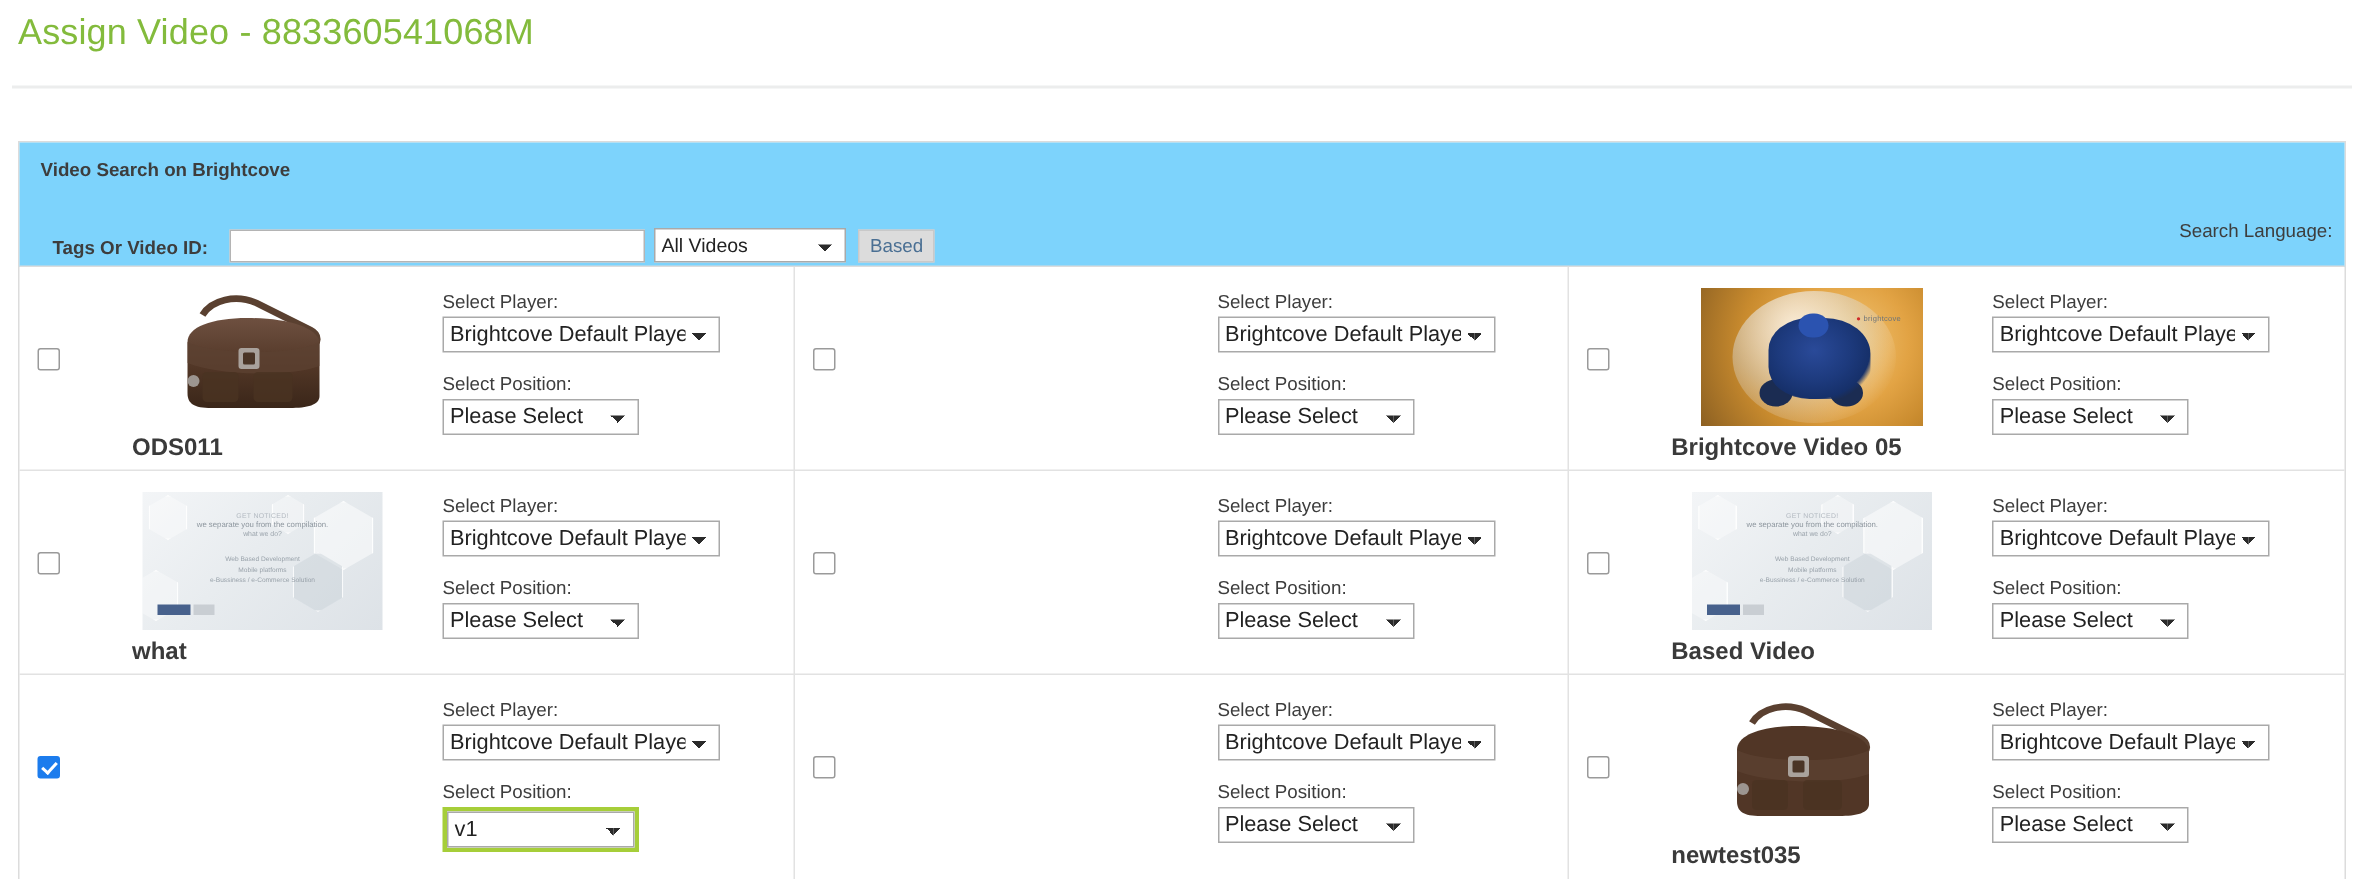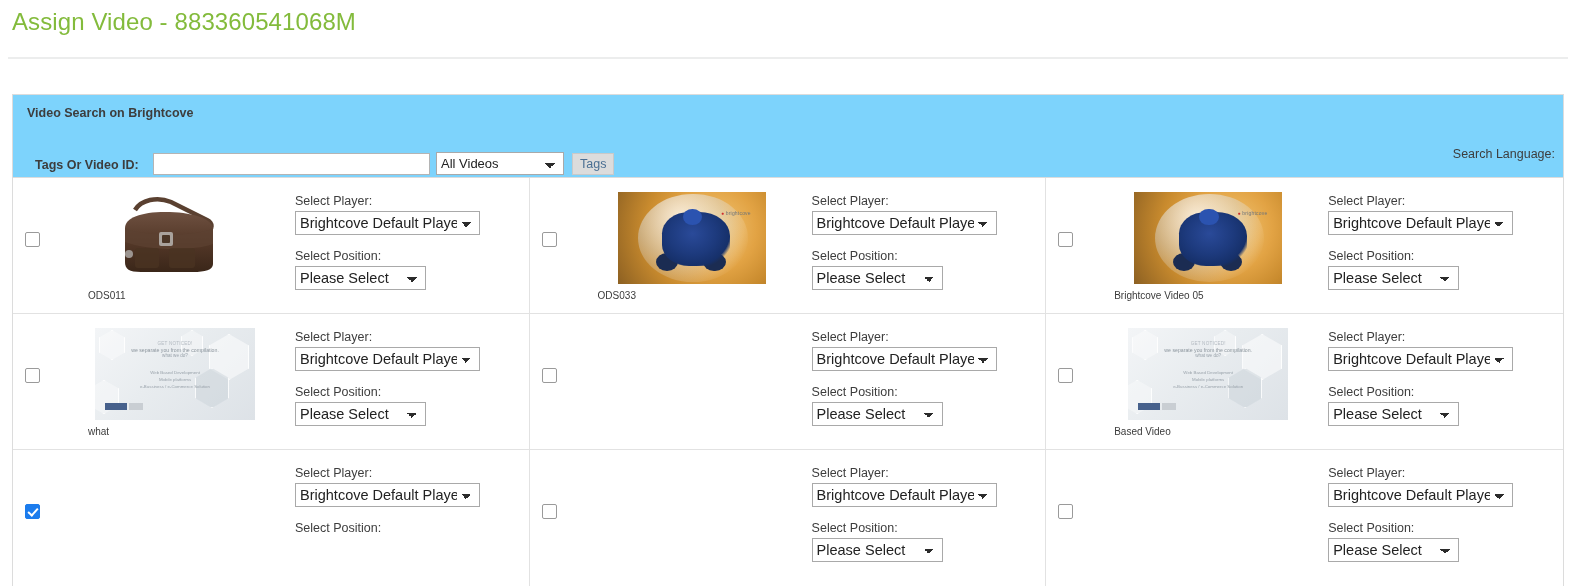--- a/index.html
+++ b/index.html
@@ -106,21 +106,21 @@
   }
 
   .thumb-block { position: absolute; left: 62px; top: 14px; width: 200px; }
   .thumb {
     width: 160px; height: 92px; margin: 0 auto;
     background: #ffffff; position: relative; overflow: hidden;
   }
   .thumb.bag { background:#fff; }
   .thumb-title {
     margin-top: 6px; text-align: left; padding-left: 13px;
-    font-size: 10px; font-weight: normal; color: #3a3a3a; white-space: nowrap;
+    font-size: 16px; font-weight: bold; color: #3a3a3a; white-space: nowrap;
   }
 
   
   .bag-img { position:absolute; left:0; top:0; width:160px; height:92px; }
 
   
   .quad {
     width: 148px; height: 92px; margin: 0 auto; position: relative;
     overflow: hidden;
     background: radial-gradient(circle at 65% 40%, #f3c878 0%, #e2a344 38%, #c98b2e 62%, #8c6022 100%);
@@ -207,21 +207,21 @@
 
     <div class="panel-head">
       <div class="panel-head-title">Video Search on Brightcove</div>
 
       <div class="search-row">
         <div class="search-label">Tags Or Video ID:</div>
         <input class="search-input" type="text" value="" style="">
         <select class="sel small scope-select">
           <option>All Videos</option>
         </select>
-        <button class="find-btn">Tags</button>
+        <button class="find-btn">Based</button>
       </div>
 
       <div class="lang-wrap">
         <span class="lang-label">Search Language:</span>
       </div>
     </div>
 
     <div class="grid">
 
       <div class="grid-row">
@@ -261,31 +261,20 @@
             <div class="ctrl-label">Select Position:</div>
             <select class="sel" style="width:131px">
               <option>Please Select</option>
             </select>
           </div>
         </div>
 
         <div class="cell">
           <div class="cb-wrap">
             <span class="cbx"></span>
-          </div>
-          <div class="thumb-block">
-            <div class="quad">
-              <div class="quad-glass"></div>
-              <div class="quad-wheelL"></div>
-              <div class="quad-wheelR"></div>
-              <div class="quad-rider"></div>
-              <div class="quad-helmet"></div>
-              <div class="quad-logo"><span class="dot">●</span> <span>brightcove</span></div>
-            </div>
-            <div class="thumb-title" style="padding-left:6px">ODS033</div>
           </div>
           <div class="ctrls" style="left:282px">
             <div class="ctrl-label">Select Player:</div>
             <select class="sel" style="width:185px">
               <option>Brightcove Default Player</option>
             </select>
             <div class="ctrl-gap"></div>
             <div class="ctrl-label">Select Position:</div>
             <select class="sel" style="width:131px">
               <option>Please Select</option>
@@ -430,43 +419,63 @@
           <div class="cb-wrap">
             <span class="cbx checked"></span>
           </div>
           <div class="ctrls" style="left:282px">
             <div class="ctrl-label">Select Player:</div>
             <select class="sel" style="width:185px">
               <option>Brightcove Default Player</option>
             </select>
             <div class="ctrl-gap"></div>
             <div class="ctrl-label">Select Position:</div>
-          </div>
-        </div>
-
-        <div class="cell">
-          <div class="cb-wrap">
-            <span class="cbx"></span>
-          </div>
-          <div class="ctrls" style="left:282px">
-            <div class="ctrl-label">Select Player:</div>
-            <select class="sel" style="width:185px">
-              <option>Brightcove Default Player</option>
-            </select>
-            <div class="ctrl-gap"></div>
-            <div class="ctrl-label">Select Position:</div>
-            <select class="sel" style="width:131px">
-              <option>Please Select</option>
-            </select>
-          </div>
-        </div>
-
-        <div class="cell">
-          <div class="cb-wrap">
-            <span class="cbx"></span>
+            <span class="hl-box">
+              <select class="sel" style="width:125px">
+                <option>v1</option>
+              </select>
+            </span>
+          </div>
+        </div>
+
+        <div class="cell">
+          <div class="cb-wrap">
+            <span class="cbx"></span>
+          </div>
+          <div class="ctrls" style="left:282px">
+            <div class="ctrl-label">Select Player:</div>
+            <select class="sel" style="width:185px">
+              <option>Brightcove Default Player</option>
+            </select>
+            <div class="ctrl-gap"></div>
+            <div class="ctrl-label">Select Position:</div>
+            <select class="sel" style="width:131px">
+              <option>Please Select</option>
+            </select>
+          </div>
+        </div>
+
+        <div class="cell">
+          <div class="cb-wrap">
+            <span class="cbx"></span>
+          </div>
+          <div class="thumb-block">
+            <div class="thumb bag">
+              <svg class="bag-img" viewBox="0 0 160 92">
+                <path d="M40 18 C46 8 62 4 76 10 L112 28 C118 31 118 38 112 38" fill="none" stroke="#5a4030" stroke-width="4.5"></path>
+                <path d="M30 36 C30 26 46 20 70 20 C96 20 116 26 118 36 L118 72 C118 78 110 80 98 80 L46 80 C34 80 30 77 30 70 Z" fill="#513626"></path>
+                <path d="M30 36 C44 44 100 46 118 36 L118 52 C96 60 50 58 30 50 Z" fill="#5c4231" opacity=".75"></path>
+                <rect x="64" y="40" width="14" height="14" rx="2" fill="#a9a29c"></rect>
+                <rect x="67" y="43" width="8" height="8" rx="1" fill="#4a3526"></rect>
+                <rect x="40" y="56" width="24" height="20" rx="3" fill="#4a3322" opacity=".8"></rect>
+                <rect x="74" y="56" width="26" height="20" rx="3" fill="#4a3322" opacity=".8"></rect>
+                <circle cx="34" cy="62" r="4" fill="#9c9590"></circle>
+              </svg>
+            </div>
+            <div class="thumb-title" style="padding-left:6px">newtest035</div>
           </div>
           <div class="ctrls" style="left:282px">
             <div class="ctrl-label">Select Player:</div>
             <select class="sel" style="width:185px">
               <option>Brightcove Default Player</option>
             </select>
             <div class="ctrl-gap"></div>
             <div class="ctrl-label">Select Position:</div>
             <select class="sel" style="width:131px">
               <option>Please Select</option>

